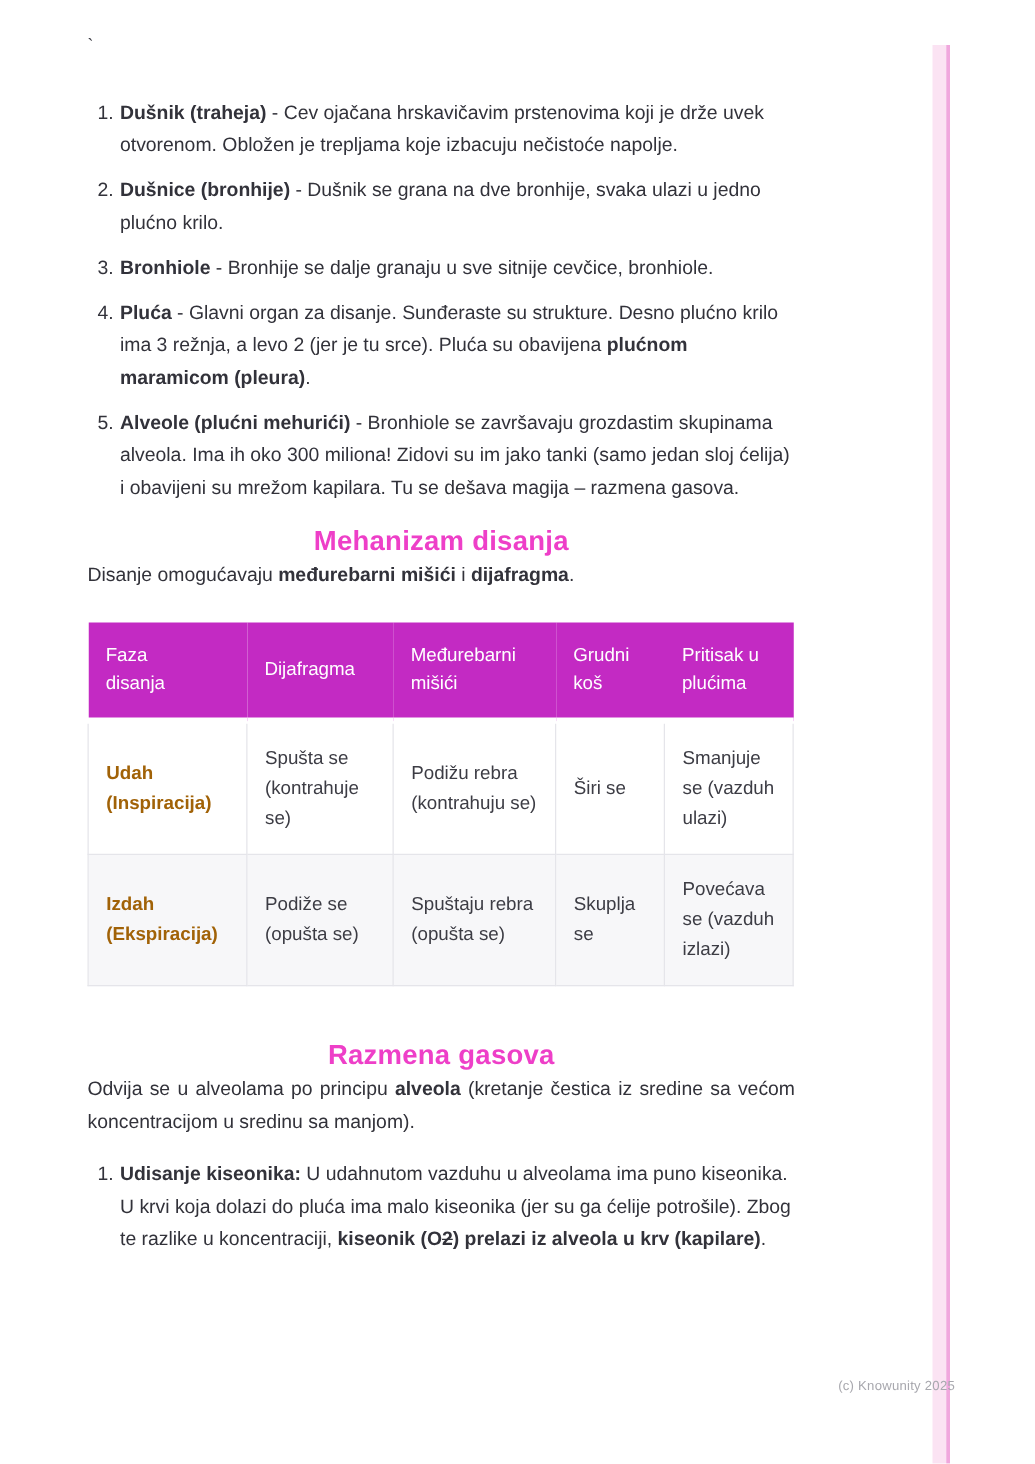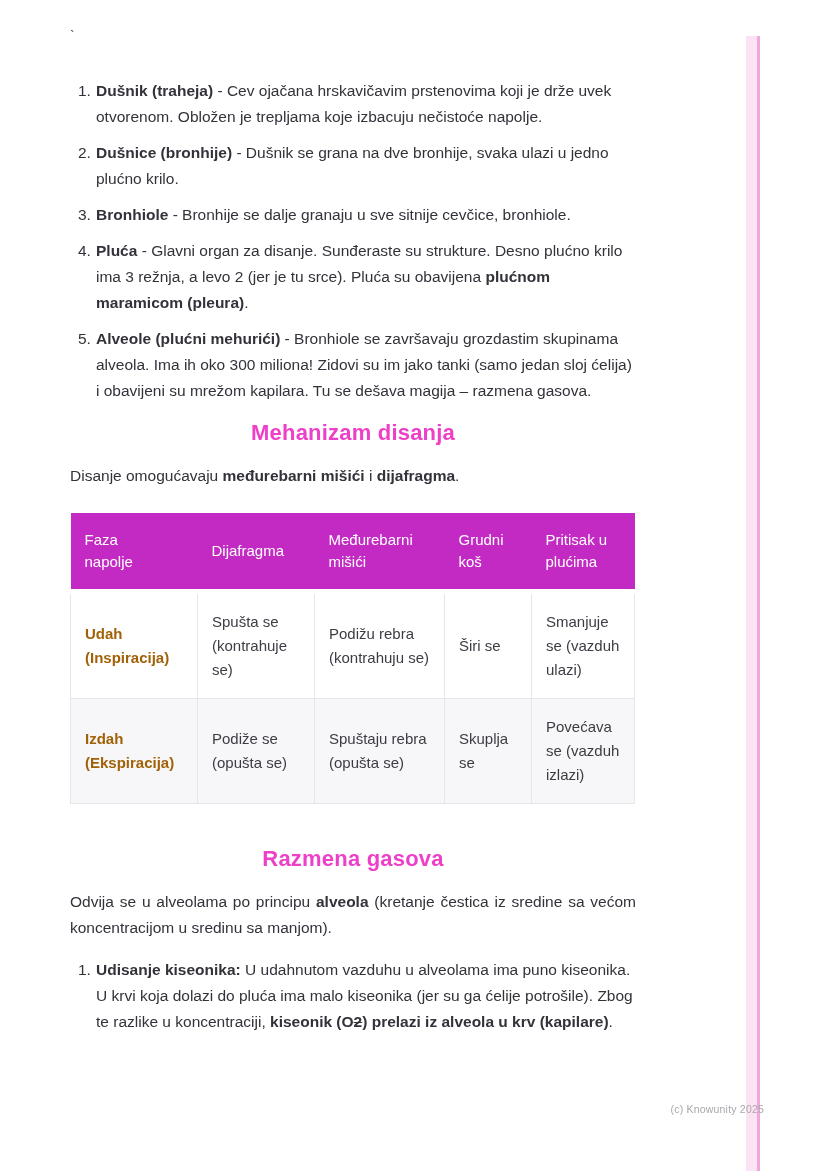--- a/index.html
+++ b/index.html
@@ -18,21 +18,21 @@
 
   .doc-list { list-style:none; margin-top:34px; }
   .doc-list li { display:flex; margin-bottom:10px; font-size:15.5px; line-height:26px; }
   .marker { flex:0 0 26px; padding-left:8px; }
   .li-text { flex:1; }
   span.b { font-weight:700; }
   span.strike { text-decoration:line-through; }
 
   h2.sec { margin-top:14px; font-size:22px; line-height:30px; font-weight:700; color:var(--heading-accent,#ee3fc8); letter-spacing:0.2px;text-align:center; }
   h2.sec.second { margin-top:40px; }
-  p.lead { margin-top:15px; font-size:15.5px; line-height:26px; }
+  p.lead { font-size:15.5px; line-height:26px; }
   p.justified { text-align:justify; }
 
   table.breath { border-collapse:collapse; table-layout:fixed; width:564px; margin-top:24px; }
   col.w1{width:127px;} col.w2{width:117px;} col.w3{width:130px;} col.w4{width:87px;} col.w5{width:103px;}
   .breath th {
     background:var(--table-header-bg,#c32ac3); color:var(--table-header-text,#ffffff);
     font-weight:500; font-size:15px; line-height:22px; text-align:left;
     padding:16px 14px; vertical-align:middle; border-bottom:5px solid #ffffff;
   }
   .th-in { display:inline-block; }
@@ -87,21 +87,21 @@
     <table class="breath">
       <colgroup>
         <col class="w1">
           <col class="w2">
           <col class="w3">
           <col class="w4">
           <col class="w5">
       </colgroup>
       <thead>
         <tr>
-          <th class="h1"><span class="th-in">Faza napolje</span></th>
+          <th class="h1"><span class="th-in">Faza disanja</span></th>
           <th class="h2c"><span class="th-in">Dijafragma</span></th>
           <th class="h3"><span class="th-in">Međurebarni mišići</span></th>
           <th class="h4"><span class="th-in">Grudni koš</span></th>
           <th class="h5"><span class="th-in">Pritisak u plućima</span></th>
         </tr>
       </thead>
       <tbody>
         <tr>
           <td class="phase">Udah (Inspiracija)</td>
           <td>Spušta se (kontrahuje se)</td>

